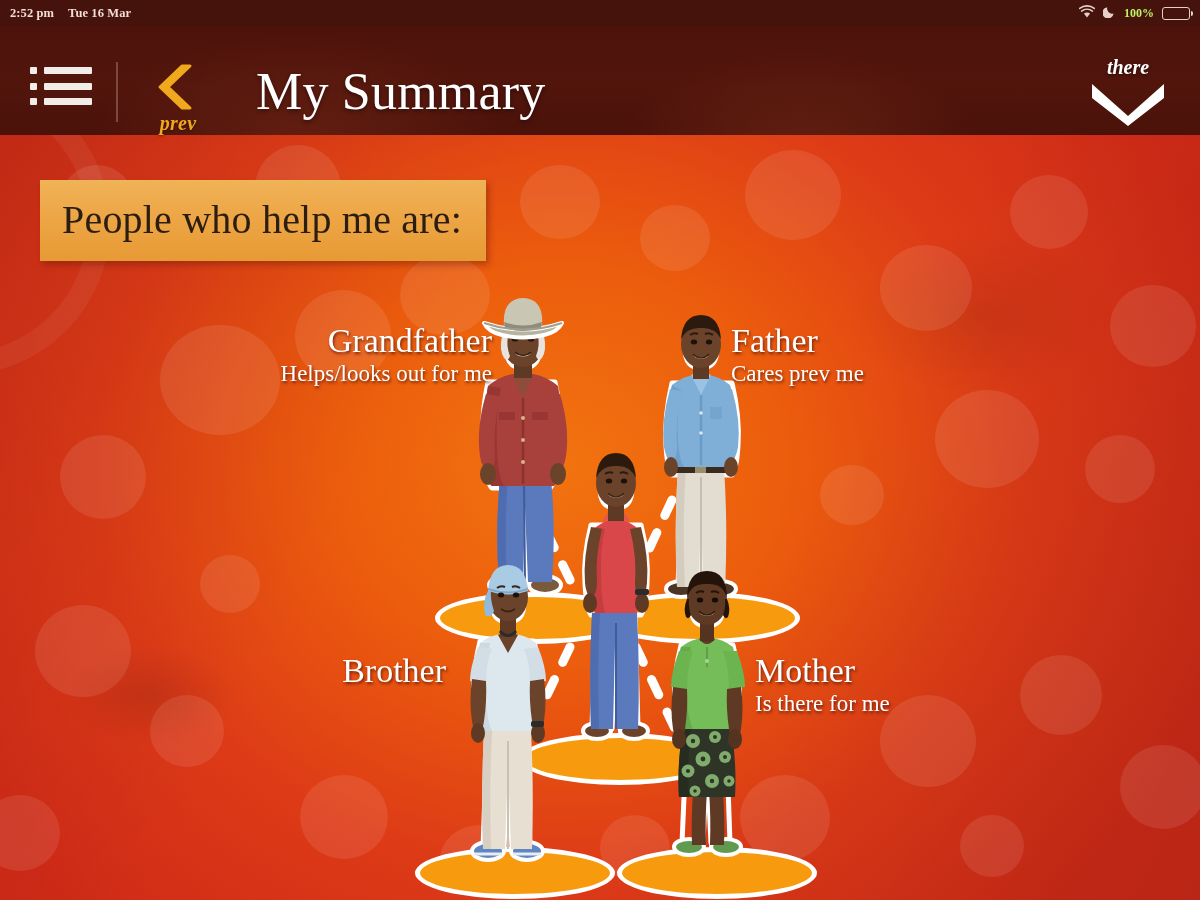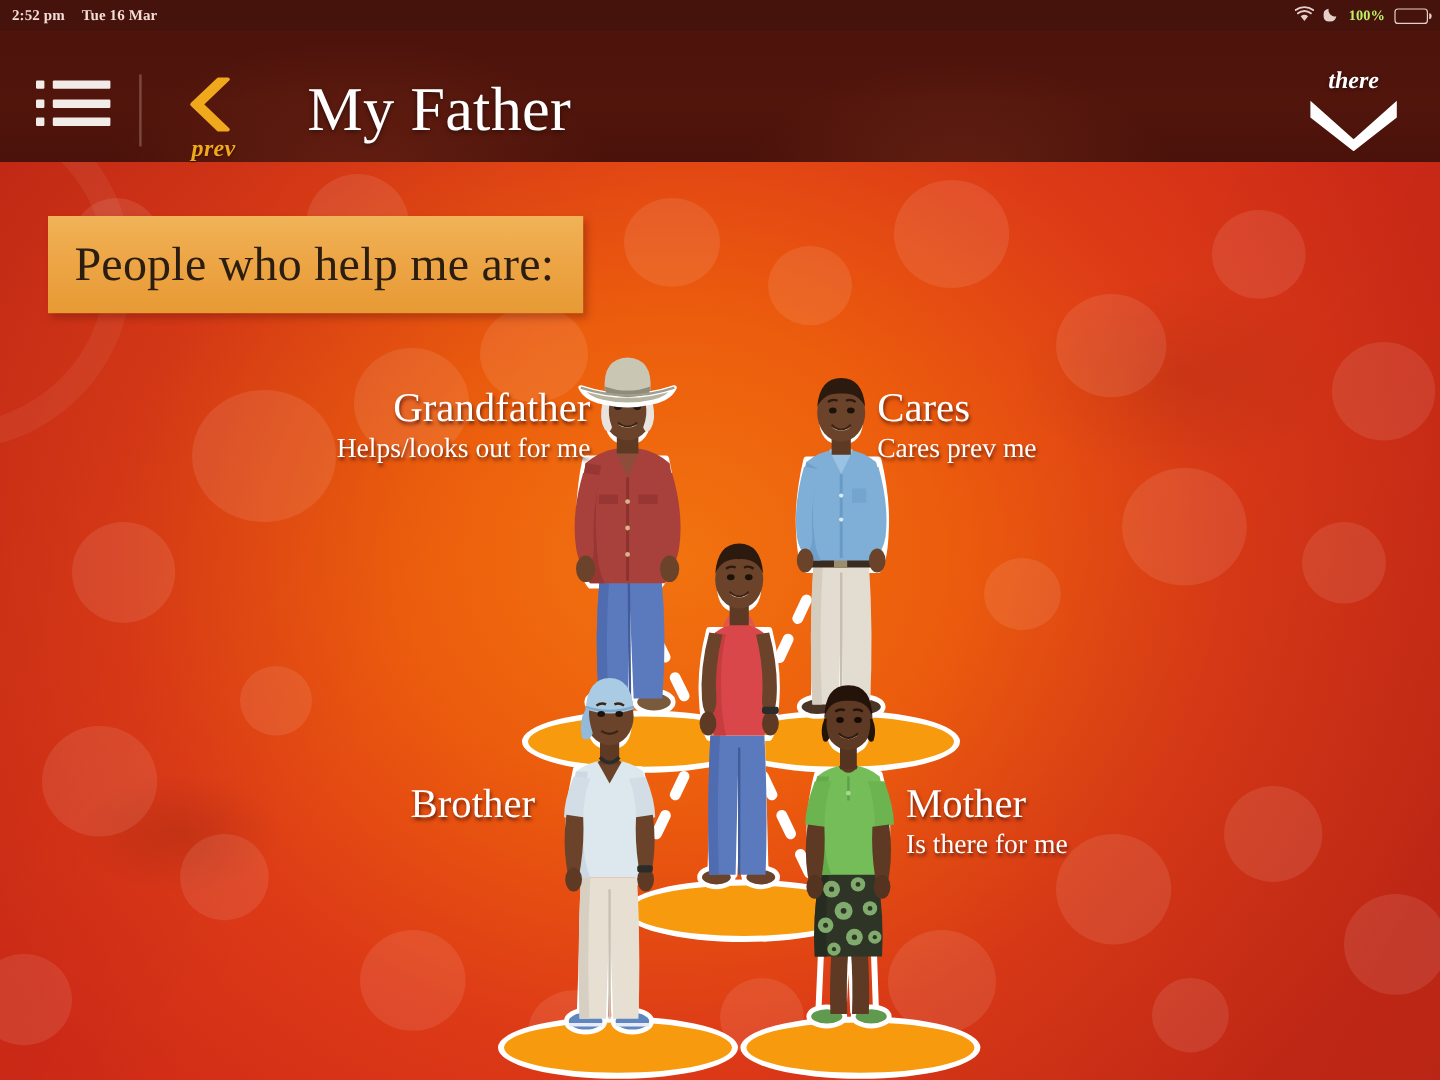--- a/index.html
+++ b/index.html
@@ -306,21 +306,21 @@
 
     <div id="prev-button">
       <span id="prev-chevron">
         <svg width="44" height="50" viewBox="0 0 44 50">
           <path d="M34 4 L12 25 L34 46 L26 46 L4 25 L26 4 Z" fill="#f0a81c" stroke="#f0a81c" stroke-width="3" stroke-linejoin="round"></path>
         </svg>
       </span>
       <span id="prev-label">prev</span>
     </div>
 
-    <div id="page-title">My Father</div>
+    <div id="page-title">My Summary</div>
 
     <div id="scroll-button">
       <span id="scroll-label">there</span>
       <span>
         <svg width="80" height="46" viewBox="0 0 80 46">
           <path d="M4 4 L40 36 L76 4 L76 18 L40 46 L4 18 Z" fill="#ffffff"></path>
         </svg>
       </span>
     </div>
   </div>
@@ -633,21 +633,21 @@
           <path d="M42 68 q8 8 16 0" stroke="#301c0d" stroke-width="1.6" fill="none"></path>
         </svg>
       </div>
 
       <div class="node-label label-right" style="left:180px; top:188px; width:312px;">
         <div class="node-title">Grandfather</div>
         <div class="node-sub">Helps/looks out for me</div>
       </div>
 
       <div class="node-label label-left" style="left:731px; top:188px;">
-        <div class="node-title">Cares</div>
+        <div class="node-title">Father</div>
         <div class="node-sub">Cares prev me</div>
       </div>
 
       <div class="node-label label-right" style="left:170px; top:518px; width:276px;">
         <div class="node-title">Brother</div>
         <div class="node-sub"></div>
       </div>
 
       <div class="node-label label-left" style="left:755px; top:518px;">
         <div class="node-title">Mother</div>

